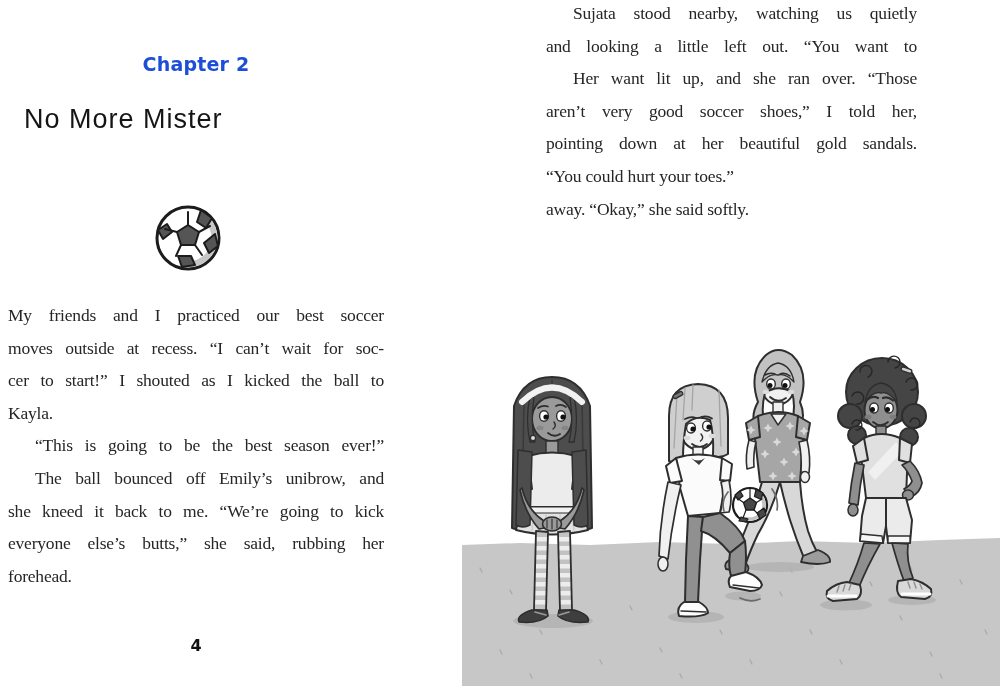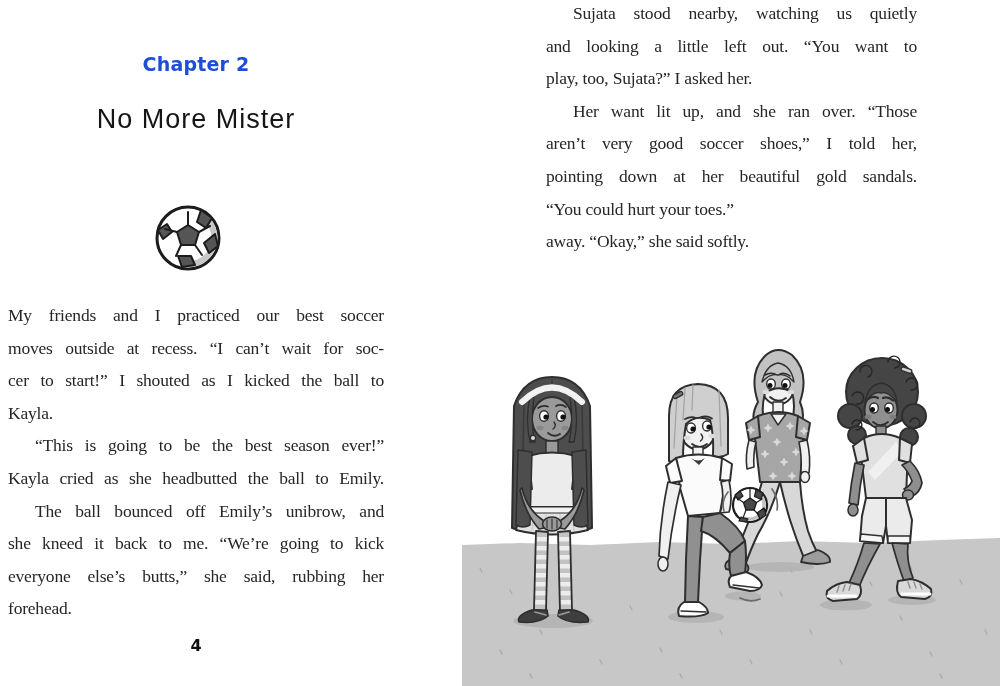--- a/index.html
+++ b/index.html
@@ -20,21 +20,21 @@
   .ind{text-indent:27px;}
   #left-col{left:8px;top:299px;width:376px;}
   #right-col{left:546px;top:-3px;width:371px;}
   
   #chapter-heading{
     left:8px;top:53px;width:376px;text-align:center;
     font-family:"DejaVu Sans", sans-serif;font-weight:bold;
     font-size:19px;color:#1d4ed8;letter-spacing:0.2px;
   }
   #chapter-title{
-    left:8px;top:103px;width:376px;text-align:center;
+    left:24px;top:103px;width:376px;
     font-family:"Liberation Sans", sans-serif;
     font-size:27px;line-height:33px;letter-spacing:1px;color:#151515;
   }
   #page-number{
     left:8px;top:636px;width:376px;text-align:center;
     font-family:"DejaVu Sans", sans-serif;font-weight:bold;
     font-size:16px;color:#101010;
   }
   #chapter-ball{left:148px;top:198px;}
   #illustration{left:440px;top:330px;}
@@ -60,33 +60,31 @@
     <path d="M40,27 L40,14 M51,34 L62,28 M47,47 L54,57 M33,47 L28,58 M29,34 L17,31" fill="none" stroke-width="2"></path>
   </g>
 </svg>
 
 <div class="col" id="left-col">
   <div class="bodyline j">My friends and I practiced our best soccer</div>
   <div class="bodyline j">moves outside at recess. “I can’t wait for soc-</div>
   <div class="bodyline j">cer to start!” I shouted as I kicked the ball to</div>
   <div class="bodyline l">Kayla.</div>
   <div class="bodyline j ind">“This is going to be the best season ever!”</div>
-  <div class="bodyline j">Kayla cried as she headbutted the ball to Emily.</div>
   <div class="bodyline j ind">The ball bounced off Emily’s unibrow, and</div>
   <div class="bodyline j">she kneed it back to me. “We’re going to kick</div>
   <div class="bodyline j">everyone else’s butts,” she said, rubbing her</div>
   <div class="bodyline l">forehead.</div>
 </div>
 
 <div class="abs" id="page-number">4</div>
 
 <div class="col" id="right-col">
   <div class="bodyline j ind">Sujata stood nearby, watching us quietly</div>
   <div class="bodyline j">and looking a little left out. “You want to</div>
-  <div class="bodyline l">play, too, Sujata?” I asked her.</div>
   <div class="bodyline j ind">Her want lit up, and she ran over. “Those</div>
   <div class="bodyline j">aren’t very good soccer shoes,” I told her,</div>
   <div class="bodyline j">pointing down at her beautiful gold sandals.</div>
   <div class="bodyline l">“You could hurt your toes.”</div>
   <div class="bodyline l">away. “Okay,” she said softly.</div>
 </div>
 
 <svg class="abs" id="illustration" width="560" height="356" viewBox="0 0 560 356" role="img" aria-label="Black-and-white illustration: four girls on a gray playground. Sujata stands at left with long dark hair, headband and striped leggings, hands clasped. A girl with a bob haircut juggles a soccer ball on her knee while a girl in a star-print shirt and a girl with curly hair watch.">
   <defs>
     <pattern id="stripes" width="8" height="9" patternUnits="userSpaceOnUse">

